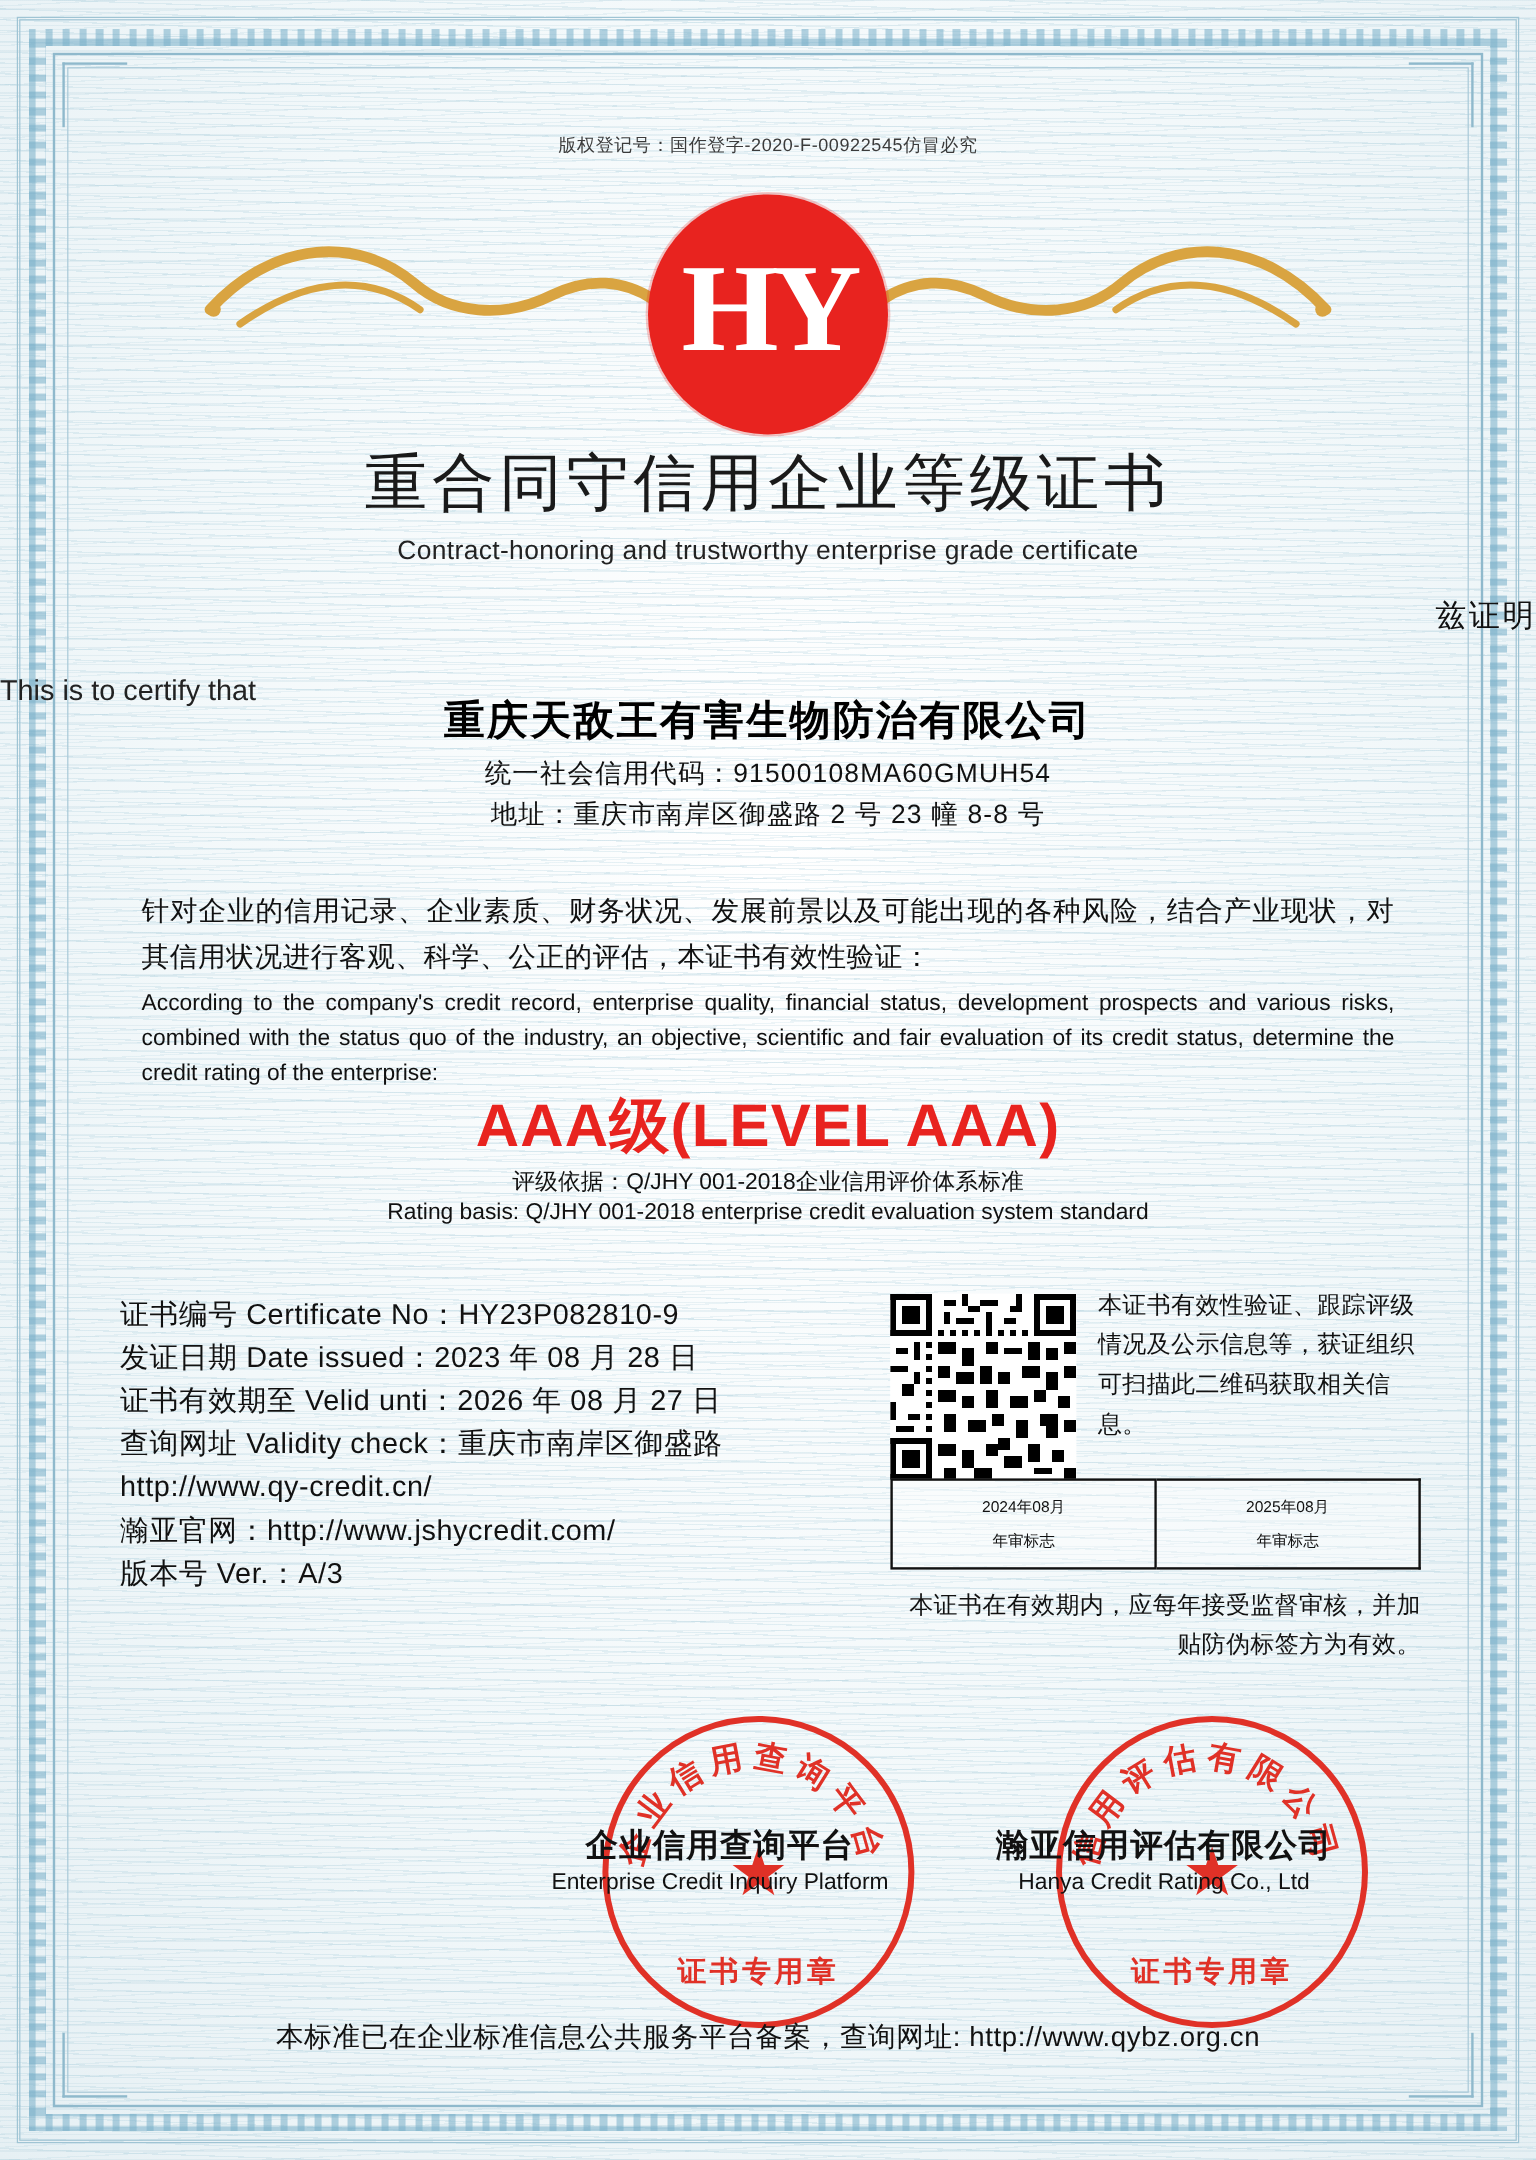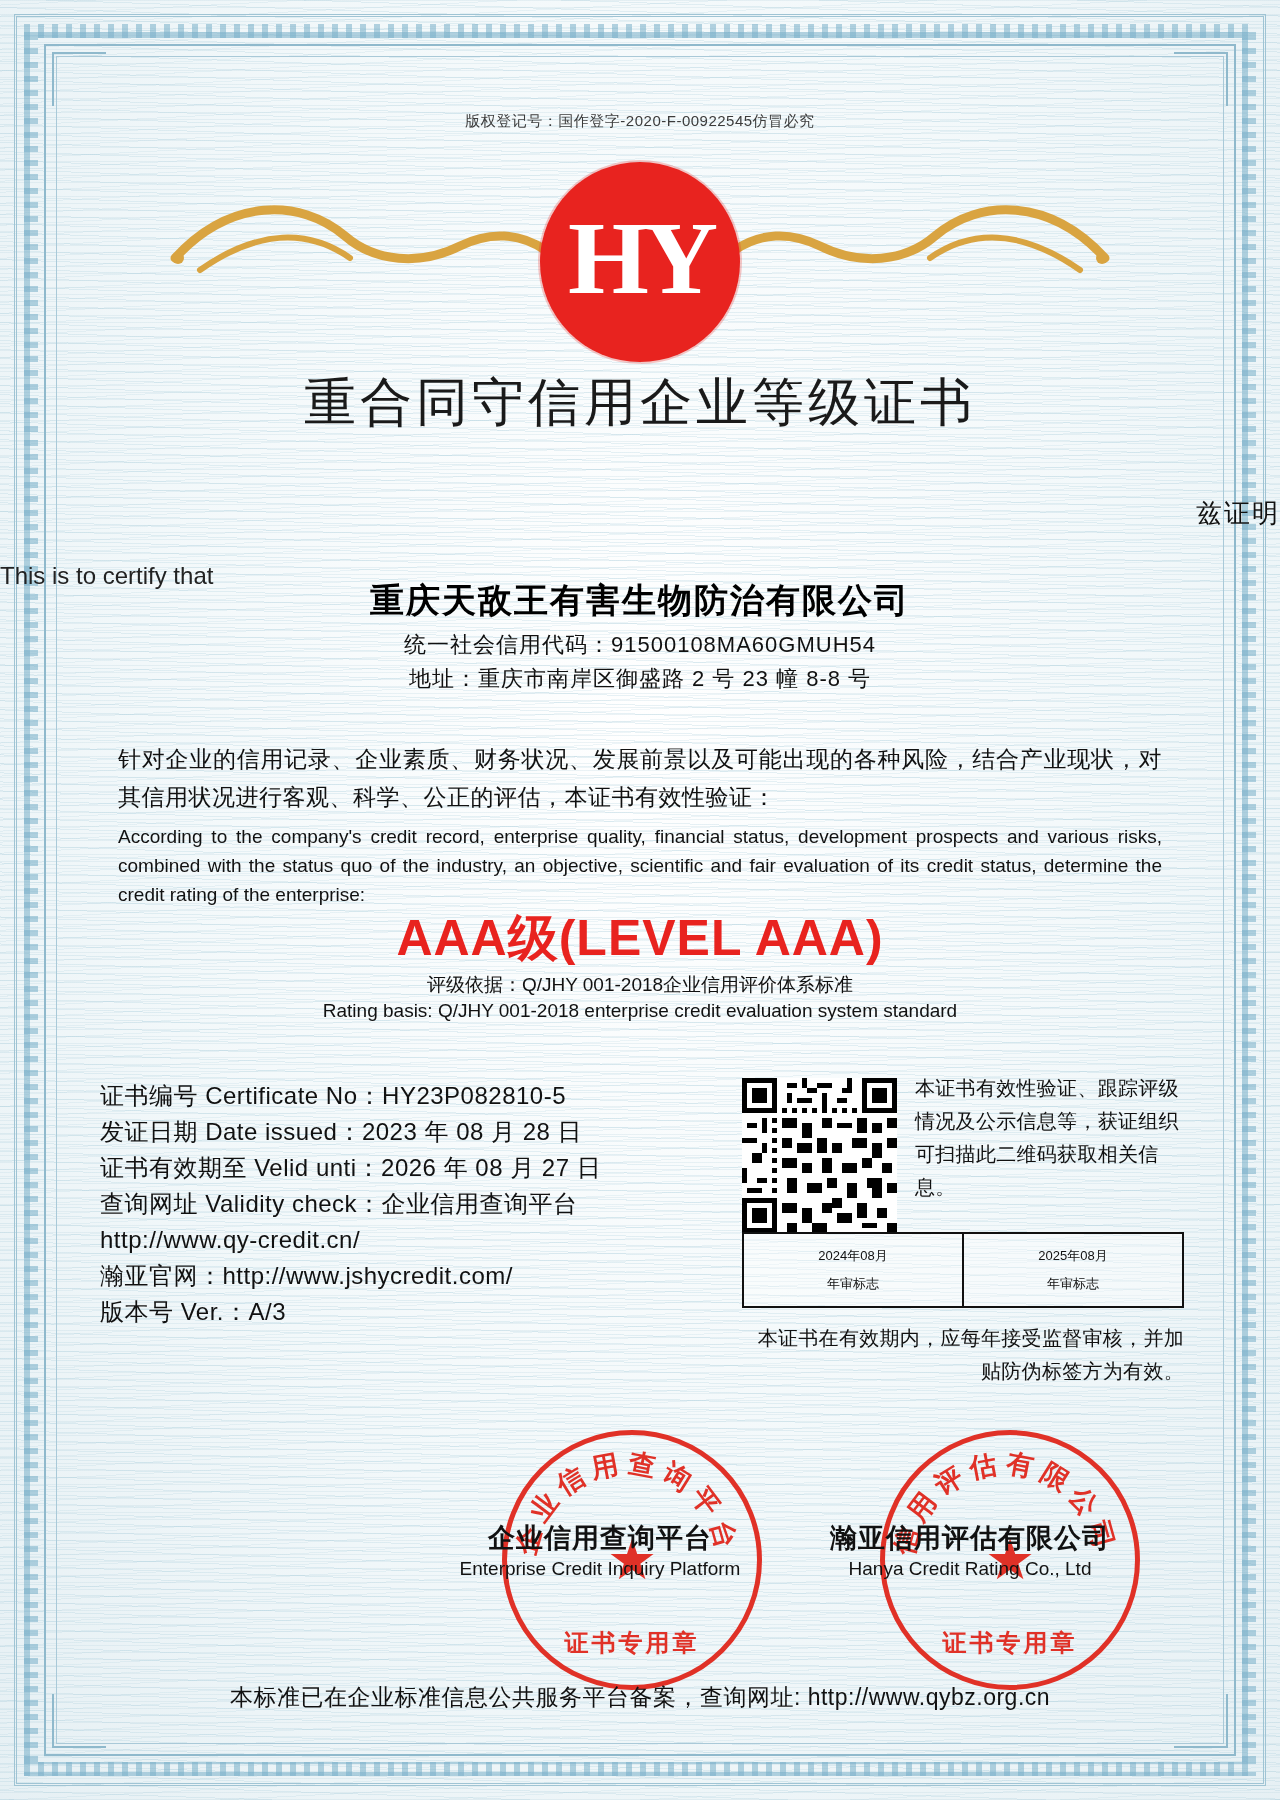--- a/index.html
+++ b/index.html
@@ -236,42 +236,43 @@
           <path d="M30,82 C90,40 140,42 180,70" fill="none" stroke="#d9a441" stroke-width="6" stroke-linecap="round"></path>
           <circle cx="8" cy="70" r="6" fill="#d9a441"></circle>
         </svg>
       </div>
       <div class="logo">
         <span class="hy">HY</span>
       </div>
     </div>
 
     <div class="title-cn">重合同守信用企业等级证书</div>
+    <div class="title-en">Contract-honoring and trustworthy enterprise grade certificate</div>
 
     <div class="certify-cn">兹证明</div>
     <div class="certify-en">This is to certify that</div>
 
     <div class="company">重庆天敌王有害生物防治有限公司</div>
     <div class="uscc">统一社会信用代码：91500108MA60GMUH54</div>
     <div class="addr">地址：重庆市南岸区御盛路 2 号 23 幢 8-8 号</div>
 
     <div class="para">
       <div class="cn">针对企业的信用记录、企业素质、财务状况、发展前景以及可能出现的各种风险，结合产业现状，对其信用状况进行客观、科学、公正的评估，本证书有效性验证：</div>
       <div class="en">According to the company's credit record, enterprise quality, financial status, development prospects and various risks, combined with the status quo of the industry, an objective, scientific and fair evaluation of its credit status, determine the credit rating of the enterprise:</div>
     </div>
 
     <div class="level">AAA级(LEVEL AAA)</div>
     <div class="basis-cn">评级依据：Q/JHY 001-2018企业信用评价体系标准</div>
     <div class="basis-en">Rating basis: Q/JHY 001-2018 enterprise credit evaluation system standard</div>
 
     <div class="details">
-      <div>证书编号 Certificate No：HY23P082810-5</div>
+      <div>证书编号 Certificate No：HY23P082810-9</div>
       <div>发证日期 Date issued：2023 年 08 月 28 日</div>
       <div>证书有效期至 Velid unti：2026 年 08 月 27 日</div>
-      <div>查询网址 Validity check：企业信用查询平台</div>
+      <div>查询网址 Validity check：重庆市南岸区御盛路</div>
       <div class="url">http://www.qy-credit.cn/</div>
       <div class="url">瀚亚官网：http://www.jshycredit.com/</div>
       <div>版本号 Ver.：A/3</div>
     </div>
 
     <div class="qr">
       <svg width="155" height="155" viewBox="0 0 31 31" shape-rendering="crispEdges">
         <rect width="31" height="31" fill="#ffffff"></rect>
         <g fill="#000000">
 

